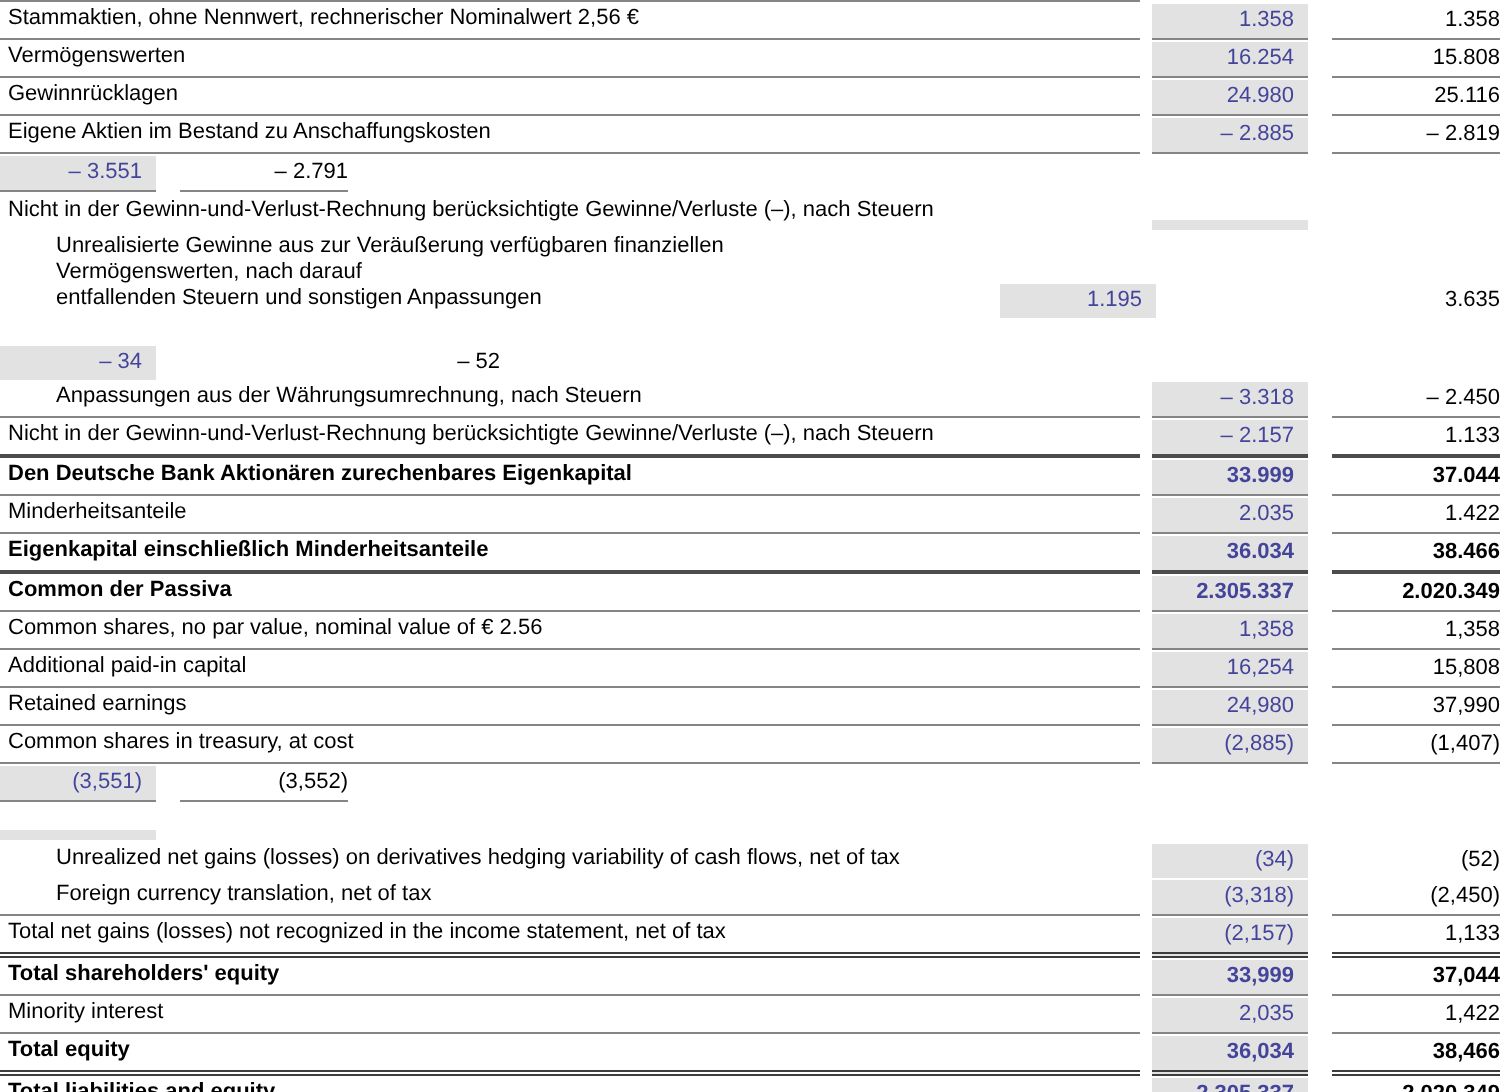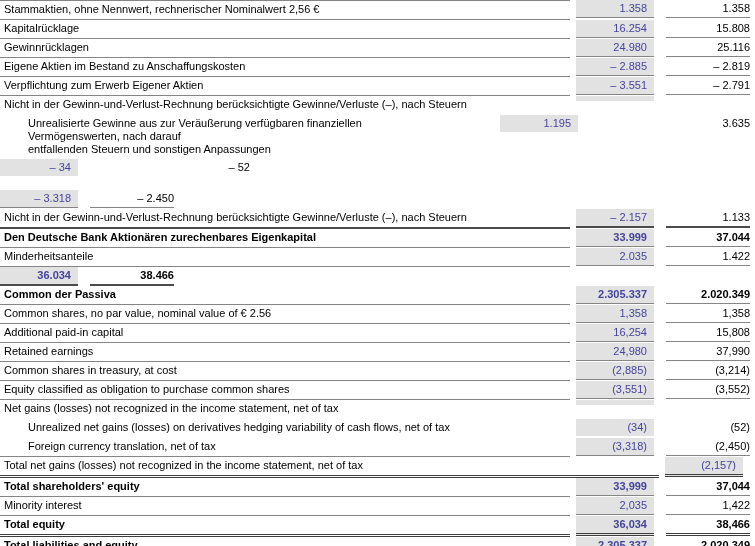--- a/index.html
+++ b/index.html
@@ -10,21 +10,21 @@
     --text:#000000;
   }
   *{box-sizing:border-box;margin:0;padding:0;}
   html,body{background:#ffffff;}
   body{
     width:755px;height:546px;overflow:hidden;
     font-family:"Liberation Sans","DejaVu Sans",sans-serif;
     font-size:11px;color:var(--text);
   }
   .table{width:755px;}
-  .row{display:flex;align-items:flex-start;min-height:19px;}
+  .row{display:flex;align-items:flex-end;min-height:19px;}
   .row.twoline{min-height:31px;gap:38px;}
   .cell{display:flex;align-items:flex-end;}
   .cell-label{
     flex:1;margin-right:6px;
     padding:2px 4px 3px 4px;line-height:13px;
     white-space:pre-line;
   }
   .row.indent .cell-label{padding-left:28px;}
   .cell-v1{
     width:78px;background:var(--shade);
@@ -55,39 +55,38 @@
 <body>
 
 <div class="table">
     <div class="row rule-single first">
     <div class="cell cell-label">Stammaktien, ohne Nennwert, rechnerischer Nominalwert 2,56 €</div>
     <div class="cell cell-v1">1.358</div>
     <div class="cell cell-gap"></div>
     <div class="cell cell-v2">1.358</div>
   </div>
     <div class="row rule-single">
-    <div class="cell cell-label">Kapitalrücklage</div>
+    <div class="cell cell-label">Vermögenswerten</div>
     <div class="cell cell-v1">16.254</div>
     <div class="cell cell-gap"></div>
     <div class="cell cell-v2">15.808</div>
   </div>
     <div class="row rule-single">
     <div class="cell cell-label">Gewinnrücklagen</div>
     <div class="cell cell-v1">24.980</div>
     <div class="cell cell-gap"></div>
     <div class="cell cell-v2">25.116</div>
   </div>
     <div class="row rule-single">
     <div class="cell cell-label">Eigene Aktien im Bestand zu Anschaffungskosten</div>
     <div class="cell cell-v1">– 2.885</div>
     <div class="cell cell-gap"></div>
     <div class="cell cell-v2">– 2.819</div>
   </div>
     <div class="row rule-single">
-    <div class="cell cell-label">Verpflichtung zum Erwerb Eigener Aktien</div>
     <div class="cell cell-v1">– 3.551</div>
     <div class="cell cell-gap"></div>
     <div class="cell cell-v2">– 2.791</div>
   </div>
     <div class="row rule-none">
     <div class="cell cell-label">Nicht in der Gewinn-und-Verlust-Rechnung berücksichtigte Gewinne/Verluste (–), nach Steuern</div>
     <div class="cell cell-v1"></div>
     <div class="cell cell-gap"></div>
     <div class="cell cell-v2"></div>
   </div>
@@ -97,20 +96,21 @@
     <div class="cell cell-v1">1.195</div>
     <div class="cell cell-gap"></div>
     <div class="cell cell-v2">3.635</div>
   </div>
     <div class="row rule-none indent twoline">
     <div class="cell cell-v1">– 34</div>
     <div class="cell cell-gap"></div>
     <div class="cell cell-v2">– 52</div>
   </div>
     <div class="row rule-single indent">
+    <div class="cell cell-label">Anpassungen aus der Währungsumrechnung, nach Steuern</div>
     <div class="cell cell-v1">– 3.318</div>
     <div class="cell cell-gap"></div>
     <div class="cell cell-v2">– 2.450</div>
   </div>
     <div class="row rule-thick">
     <div class="cell cell-label">Nicht in der Gewinn-und-Verlust-Rechnung berücksichtigte Gewinne/Verluste (–), nach Steuern</div>
     <div class="cell cell-v1">– 2.157</div>
     <div class="cell cell-gap"></div>
     <div class="cell cell-v2">1.133</div>
   </div>
@@ -120,20 +120,21 @@
     <div class="cell cell-gap"></div>
     <div class="cell cell-v2">37.044</div>
   </div>
     <div class="row rule-single">
     <div class="cell cell-label">Minderheitsanteile</div>
     <div class="cell cell-v1">2.035</div>
     <div class="cell cell-gap"></div>
     <div class="cell cell-v2">1.422</div>
   </div>
     <div class="row rule-thick bold">
+    <div class="cell cell-label">Eigenkapital einschließlich Minderheitsanteile</div>
     <div class="cell cell-v1">36.034</div>
     <div class="cell cell-gap"></div>
     <div class="cell cell-v2">38.466</div>
   </div>
     <div class="row rule-single bold">
     <div class="cell cell-label">Common der Passiva</div>
     <div class="cell cell-v1">2.305.337</div>
     <div class="cell cell-gap"></div>
     <div class="cell cell-v2">2.020.349</div>
   </div>
@@ -152,50 +153,49 @@
     <div class="row rule-single">
     <div class="cell cell-label">Retained earnings</div>
     <div class="cell cell-v1">24,980</div>
     <div class="cell cell-gap"></div>
     <div class="cell cell-v2">37,990</div>
   </div>
     <div class="row rule-single">
     <div class="cell cell-label">Common shares in treasury, at cost</div>
     <div class="cell cell-v1">(2,885)</div>
     <div class="cell cell-gap"></div>
-    <div class="cell cell-v2">(3,214)</div>
-  </div>
-    <div class="row rule-single">
-    <div class="cell cell-label">Equity classified as obligation to purchase common shares</div>
+    <div class="cell cell-v2">(1,407)</div>
+  </div>
+    <div class="row rule-single">
     <div class="cell cell-v1">(3,551)</div>
     <div class="cell cell-gap"></div>
     <div class="cell cell-v2">(3,552)</div>
   </div>
     <div class="row rule-none">
-    <div class="cell cell-label">Net gains (losses) not recognized in the income statement, net of tax</div>
     <div class="cell cell-v1"></div>
     <div class="cell cell-gap"></div>
     <div class="cell cell-v2"></div>
   </div>
     <div class="row rule-none indent">
     <div class="cell cell-label">Unrealized net gains (losses) on derivatives hedging variability of cash flows, net of tax</div>
     <div class="cell cell-v1">(34)</div>
     <div class="cell cell-gap"></div>
     <div class="cell cell-v2">(52)</div>
   </div>
     <div class="row rule-single indent">
     <div class="cell cell-label">Foreign currency translation, net of tax</div>
     <div class="cell cell-v1">(3,318)</div>
     <div class="cell cell-gap"></div>
     <div class="cell cell-v2">(2,450)</div>
   </div>
     <div class="row rule-double">
     <div class="cell cell-label">Total net gains (losses) not recognized in the income statement, net of tax</div>
     <div class="cell cell-v1">(2,157)</div>
     <div class="cell cell-gap"></div>
+    <div class="cell cell-v2">1,133</div>
   </div>
     <div class="row rule-single bold">
     <div class="cell cell-label">Total shareholders' equity</div>
     <div class="cell cell-v1">33,999</div>
     <div class="cell cell-gap"></div>
     <div class="cell cell-v2">37,044</div>
   </div>
     <div class="row rule-single">
     <div class="cell cell-label">Minority interest</div>
     <div class="cell cell-v1">2,035</div>

